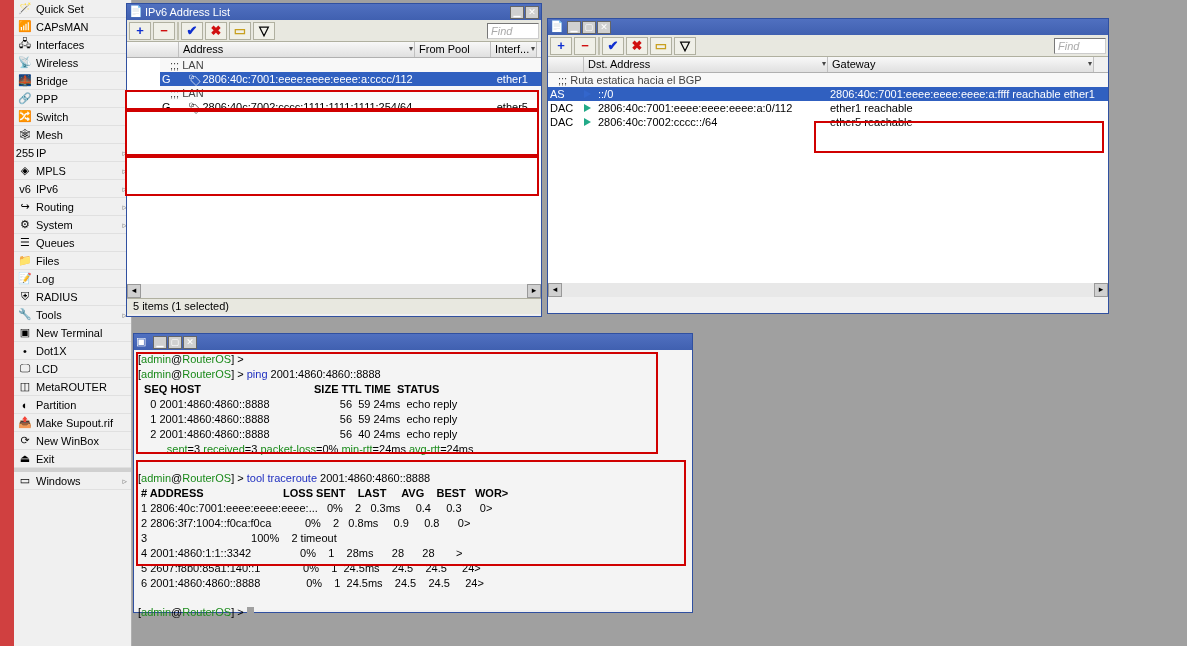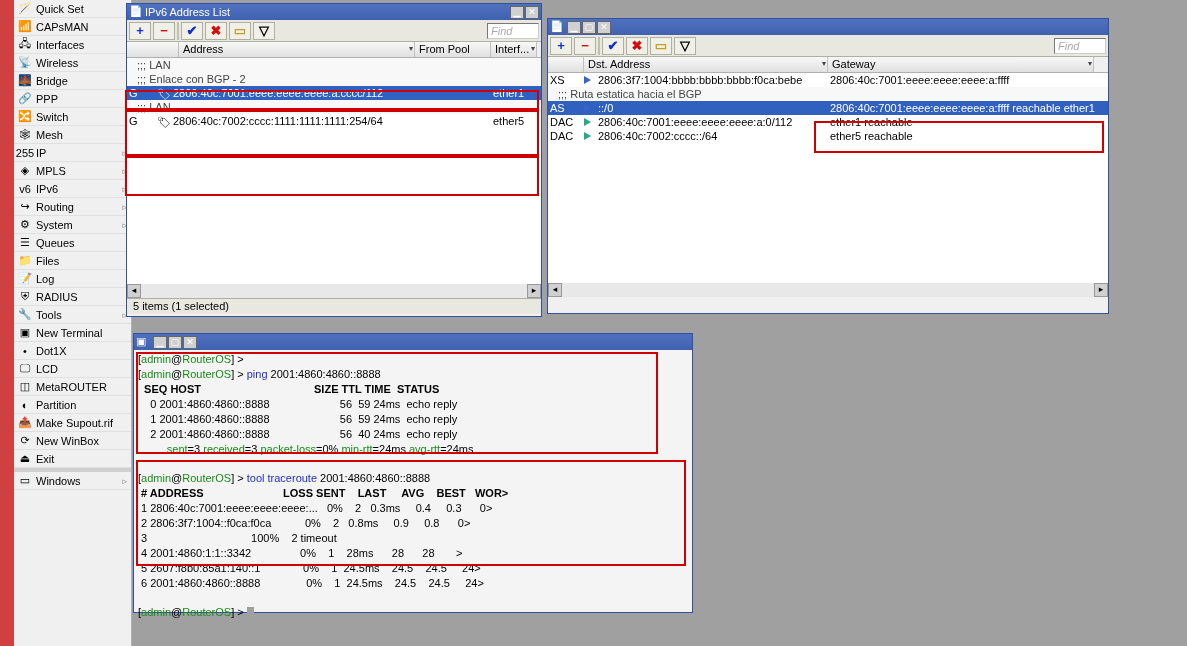--- a/index.html
+++ b/index.html
@@ -197,26 +197,23 @@
     <span class="tool" style="color:#c8a020">▭</span>
     <span class="tool">▽</span>
     <span class="find">Find</span>
   </div>
   <div class="grid-head">
     <div class="col" style="width:52px;"></div>
     <div class="col" style="width:236px;"><span>Address</span><span class="dd">▾</span></div>
     <div class="col" style="width:76px;">From Pool</div>
     <div class="col" style="width:46px;"><span>Interf...</span><span class="dd">▾</span></div>
   </div>
-  <div class="grid-body" id="addr-body" style="height:226px;">
+  <div class="grid-body" id="addr-body" style="height:226px;padding-left:33px;">
       <div class="row comment">
         <span class="cell" style="width:400px;padding-left:8px;">;;; LAN</span>
-      </div>
-      <div class="row comment">
-        <span class="cell" style="width:400px;padding-left:8px;">;;; Enlace con BGP - 2</span>
       </div>
       <div class="row sel">
         <span class="cell flag" style="width:28px;">G</span>
         <span class="dyn-icon" style="width:16px;">🏷</span>
         <span class="cell" style="width:244px;">2806:40c:7001:eeee:eeee:eeee:a:cccc/112</span>
         <span class="cell" style="width:76px;"></span>
         <span class="cell" style="width:46px;">ether1</span>
       </div>
       <div class="row comment">
         <span class="cell" style="width:400px;padding-left:8px;">;;; LAN</span>
@@ -257,26 +254,20 @@
     <span class="tool" style="color:#c8a020">▭</span>
     <span class="tool">▽</span>
     <span class="find">Find</span>
   </div>
   <div class="grid-head">
     <div class="col" style="width:36px;"></div>
     <div class="col" style="width:244px;"><span>Dst. Address</span><span class="dd">▾</span></div>
     <div class="col" style="width:266px;"><span>Gateway</span><span class="dd">▾</span></div>
   </div>
   <div class="grid-body" id="route-body" style="height:210px;">
-      <div class="row">
-        <span class="cell flag" style="width:34px;">XS</span>
-        <span style="width:14px;"><span class="tri-blue"></span></span>
-        <span class="cell" style="width:232px;">2806:3f7:1004:bbbb:bbbb:bbbb:f0ca:bebe</span>
-        <span class="cell" style="width:266px;">2806:40c:7001:eeee:eeee:eeee:a:ffff</span>
-      </div>
       <div class="row comment">
         <span class="cell" style="width:540px;padding-left:8px;">;;; Ruta estatica hacia el BGP</span>
       </div>
       <div class="row sel">
         <span class="cell flag" style="width:34px;">AS</span>
         <span style="width:14px;"><span class="tri-blue"></span></span>
         <span class="cell" style="width:232px;">::/0</span>
         <span class="cell" style="width:266px;">2806:40c:7001:eeee:eeee:eeee:a:ffff reachable ether1</span>
       </div>
       <div class="row">

